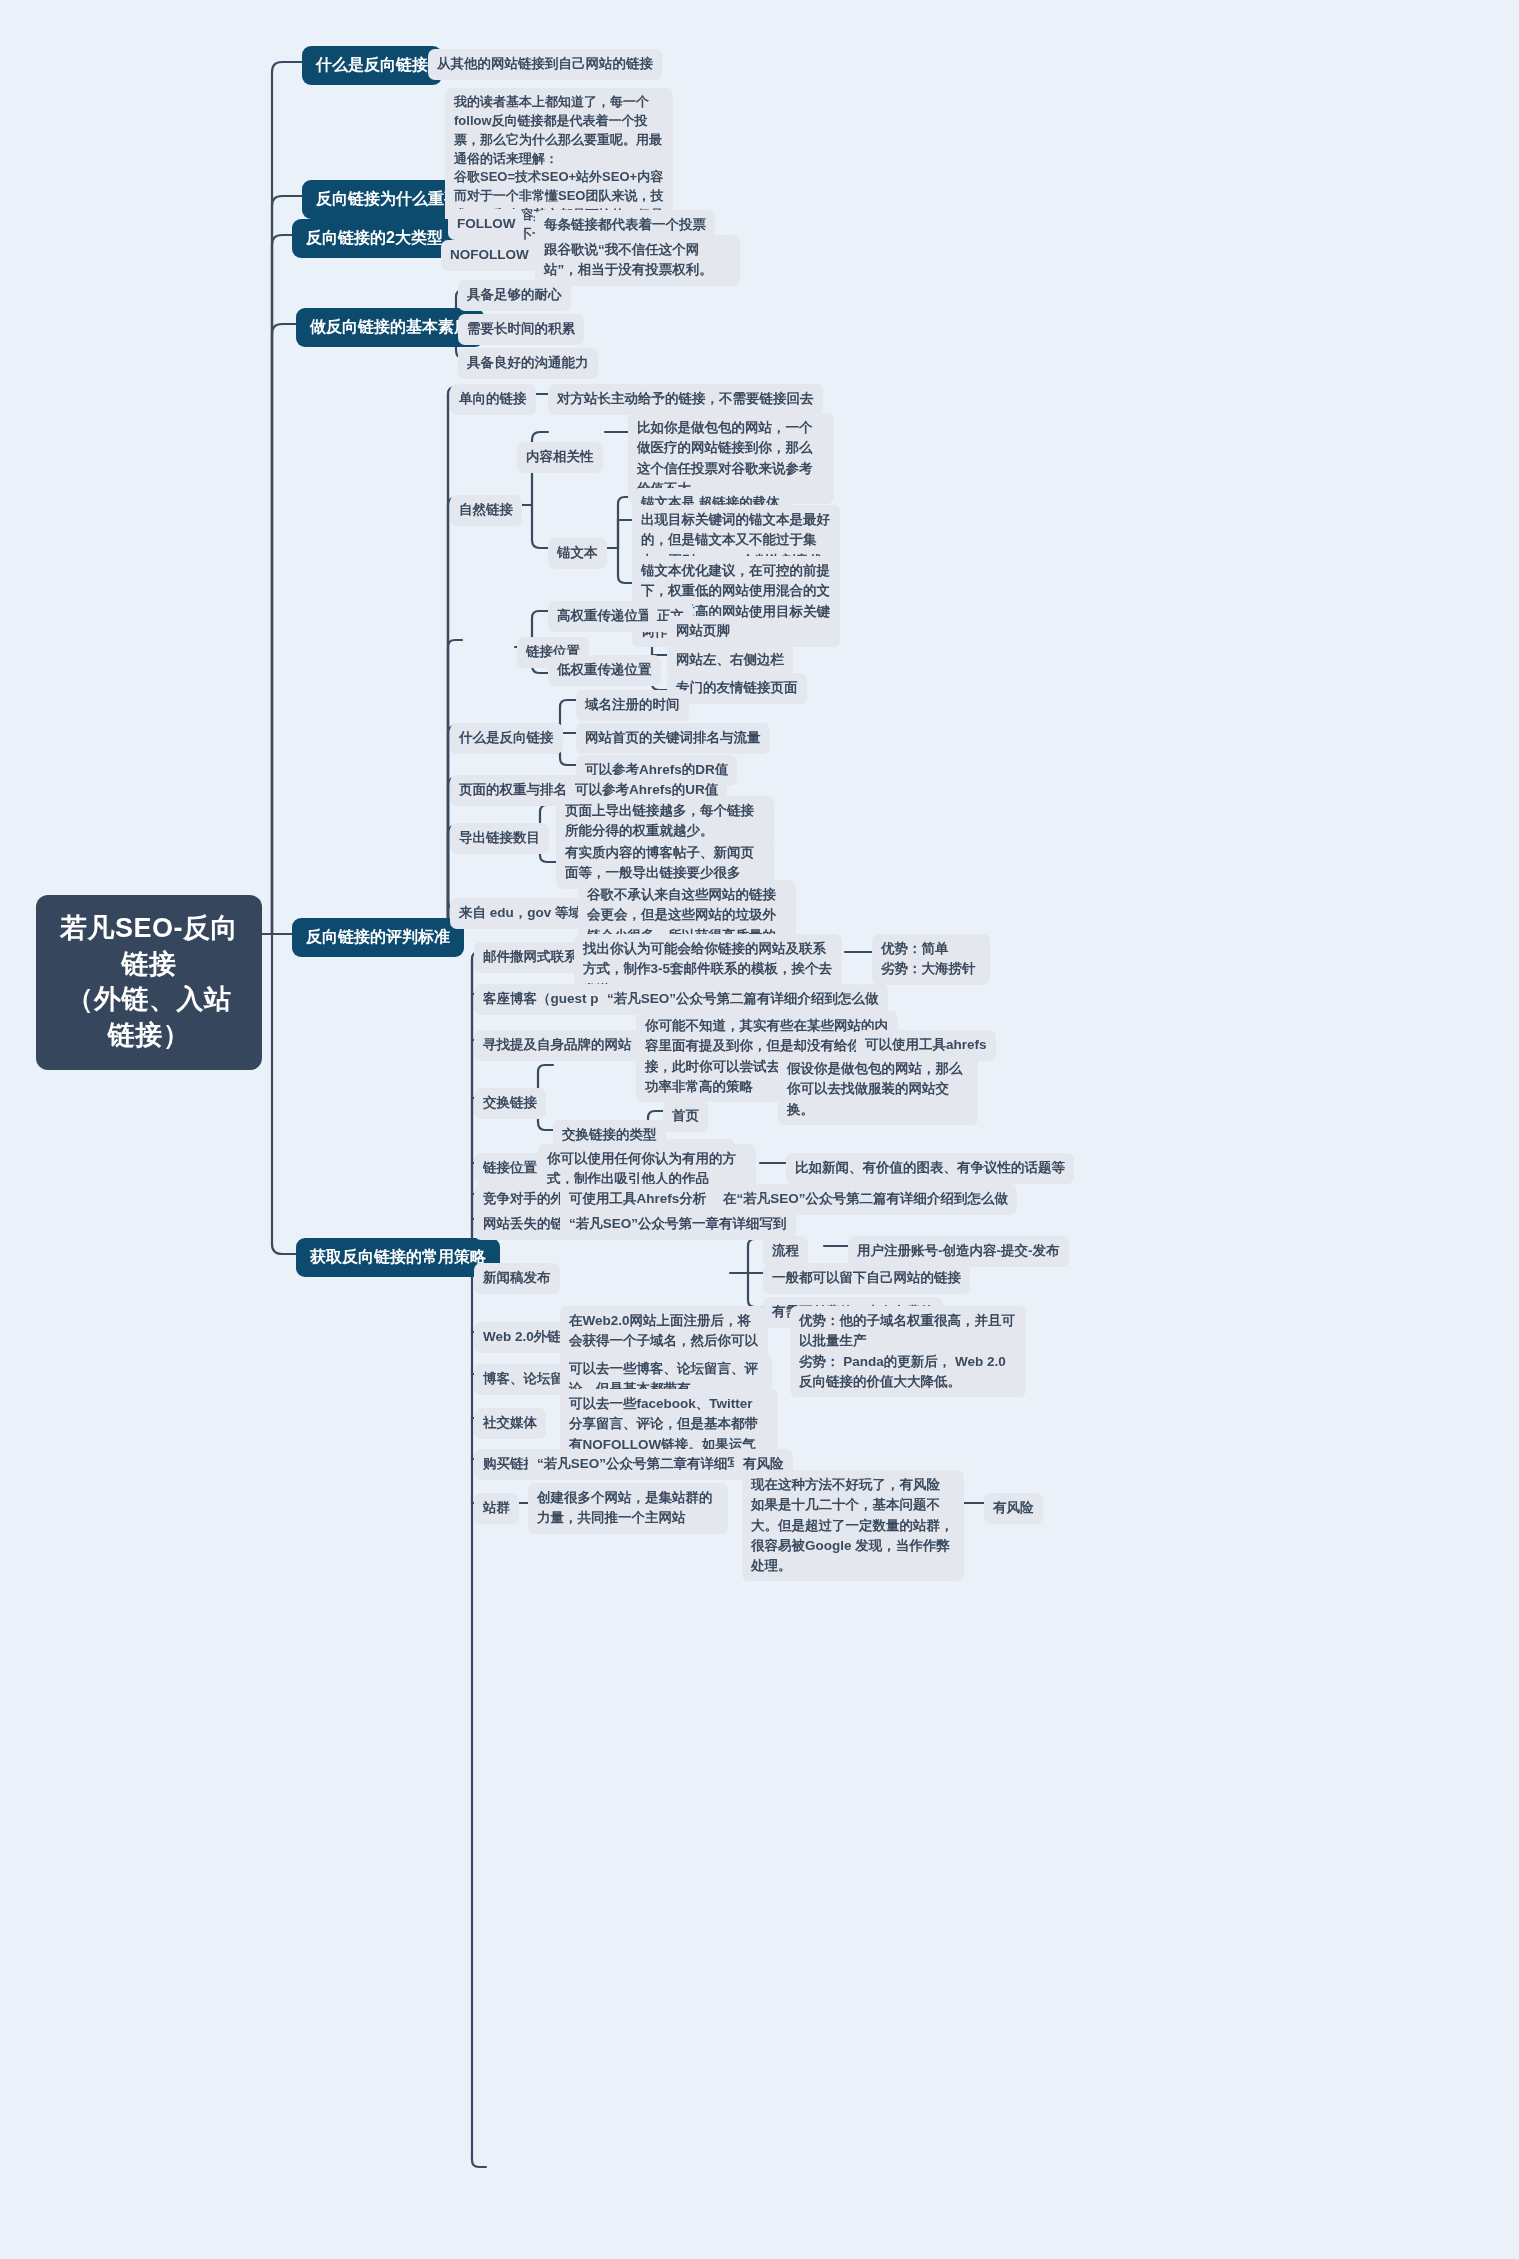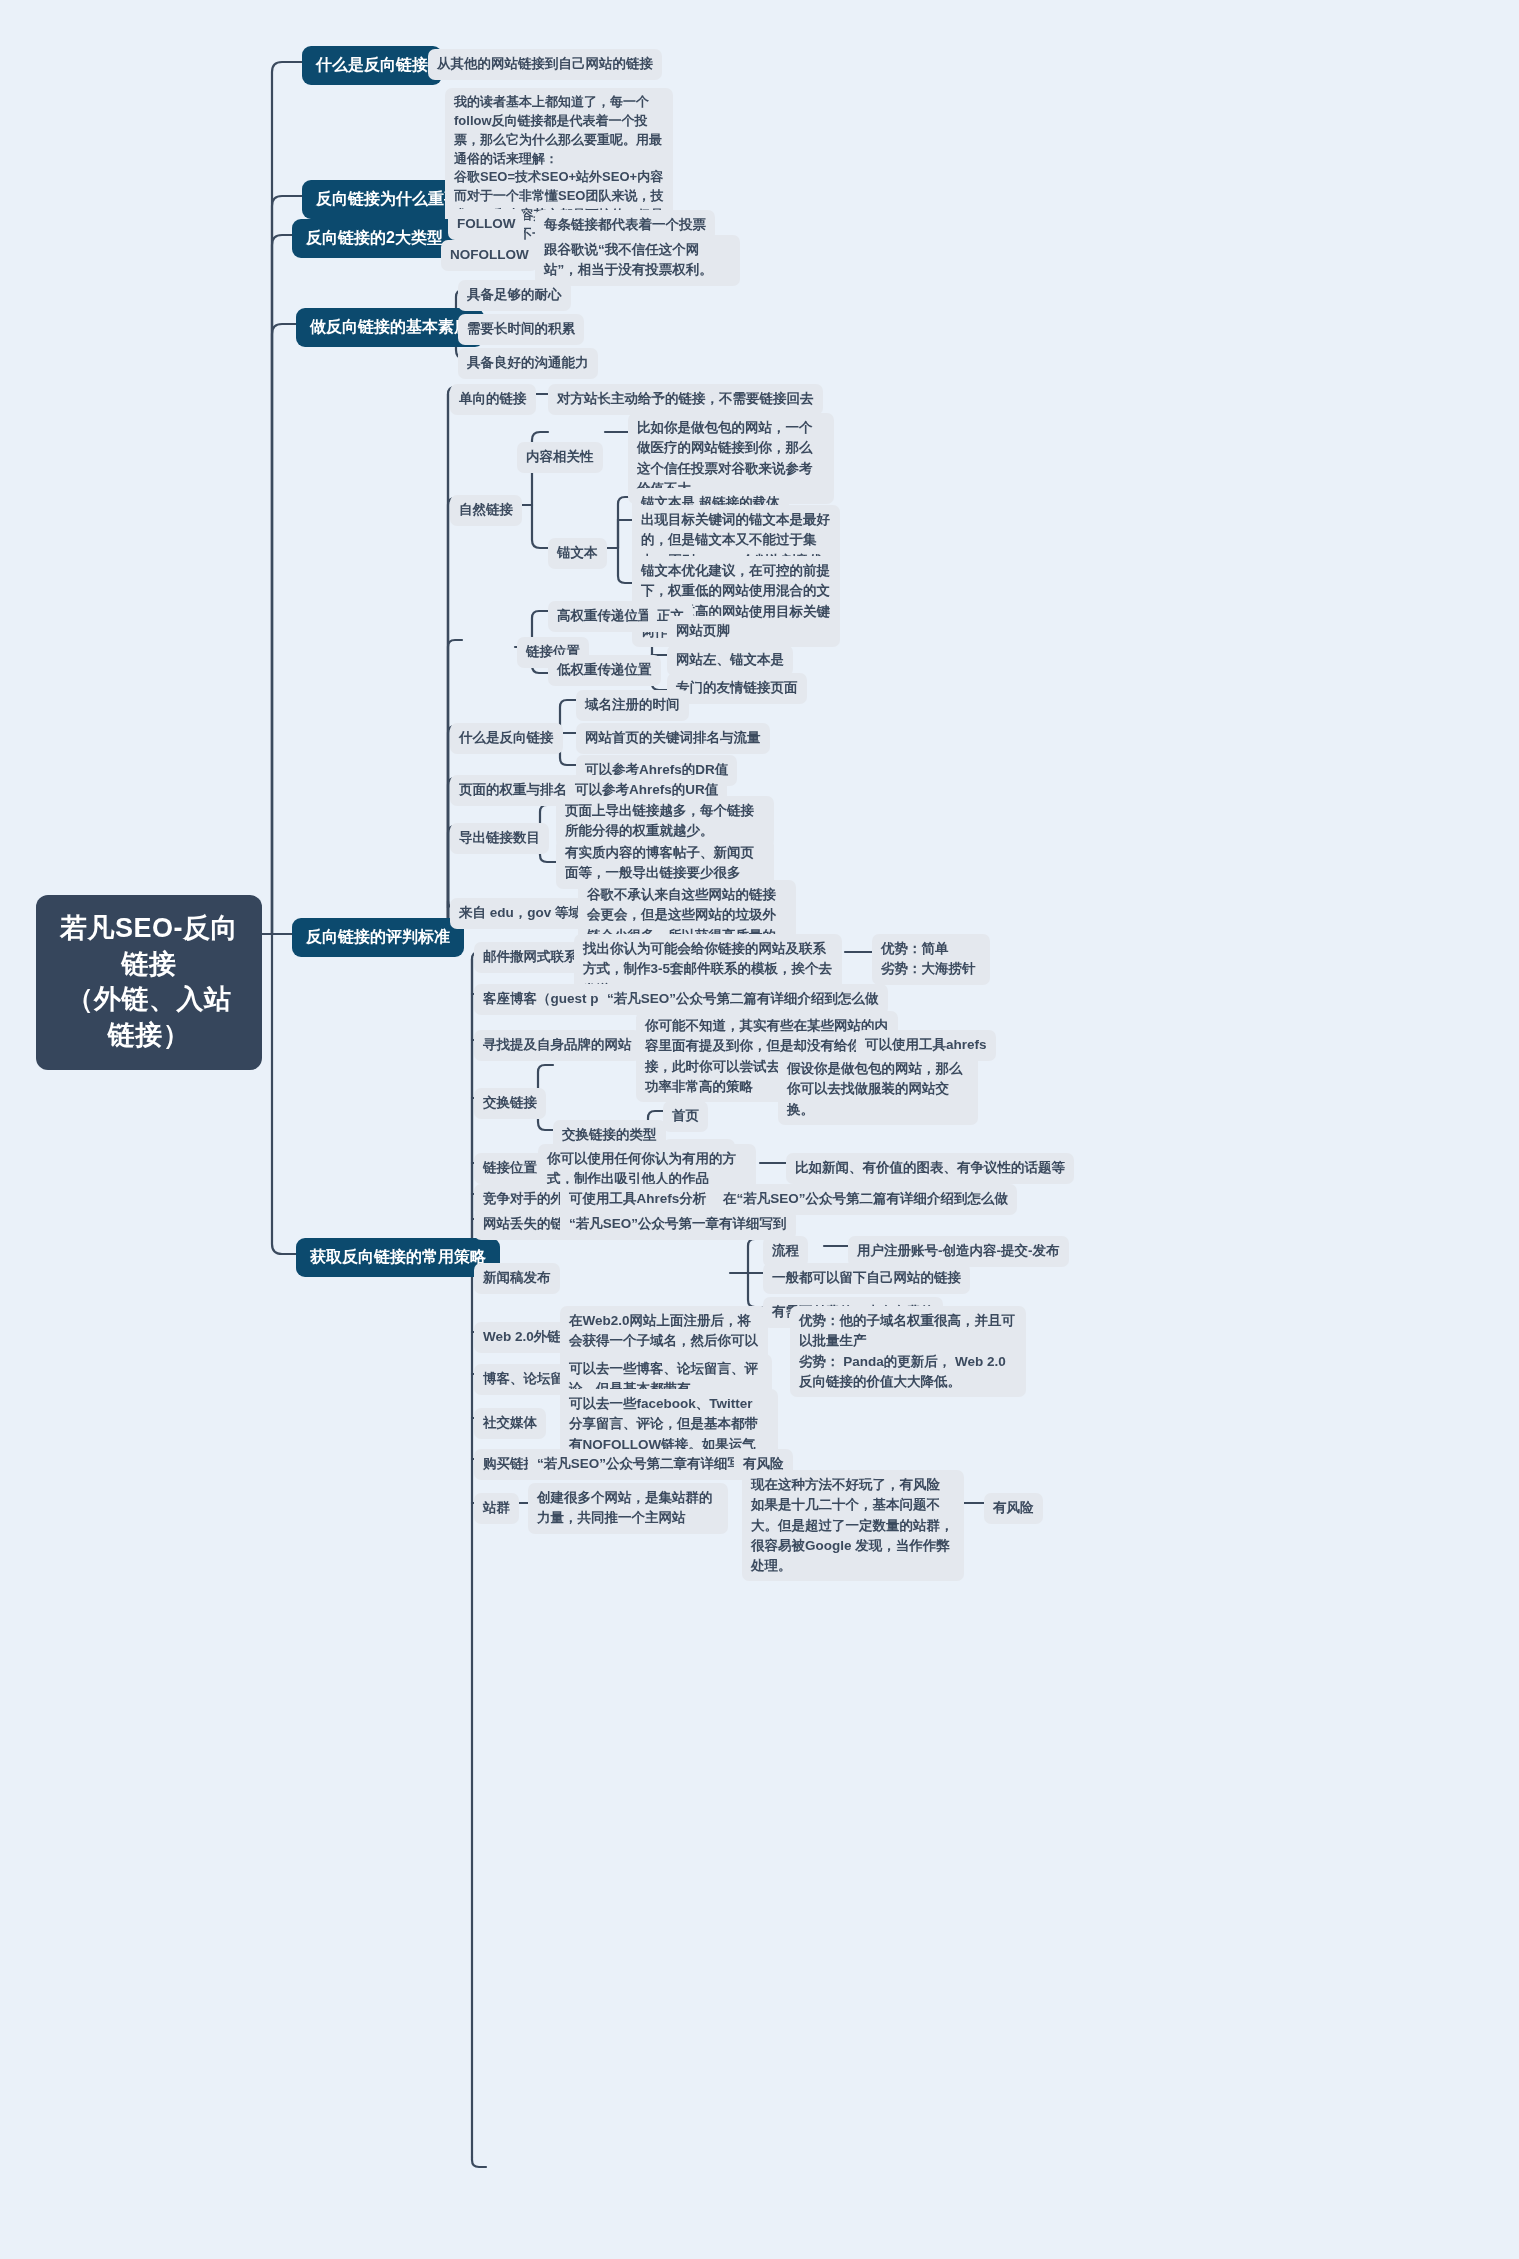--- a/index.html
+++ b/index.html
@@ -192,21 +192,21 @@
   <div class="node chip" style="left:548px;top:538px;"><span>锚文本</span></div>
   <div class="node chip" style="left:632px;top:488px;"><span>锚文本是 超链接的载体</span></div>
   <div class="node chip wrap" style="left:632px;top:505px;width:208px;line-height:1.5;"><span>出现目标关键词的锚文本是最好的，但是锚文本又不能过于集中。否则Google会判为刻意优化而受到惩罚。</span></div>
   <div class="node chip wrap" style="left:632px;top:556px;width:208px;line-height:1.5;"><span>锚文本优化建议，在可控的前提下，权重低的网站使用混合的文本，权重高的网站使用目标关键词作为锚文本。</span></div>
 
   <div class="node chip" style="left:517px;top:637px;"><span>链接位置</span></div>
   <div class="node chip" style="left:548px;top:601px;"><span>高权重传递位置</span></div>
   <div class="node chip" style="left:648px;top:601px;"><span>正文</span></div>
   <div class="node chip" style="left:548px;top:655px;"><span>低权重传递位置</span></div>
   <div class="node chip" style="left:667px;top:616px;"><span>网站页脚</span></div>
-  <div class="node chip" style="left:667px;top:645px;"><span>网站左、锚文本是</span></div>
+  <div class="node chip" style="left:667px;top:645px;"><span>网站左、右侧边栏</span></div>
   <div class="node chip" style="left:667px;top:673px;"><span>专门的友情链接页面</span></div>
 
   <div class="node chip" style="left:450px;top:723px;"><span>什么是反向链接</span></div>
   <div class="node chip" style="left:576px;top:690px;"><span>域名注册的时间</span></div>
   <div class="node chip" style="left:576px;top:723px;"><span>网站首页的关键词排名与流量</span></div>
   <div class="node chip" style="left:576px;top:755px;"><span>可以参考Ahrefs的DR值</span></div>
 
   <div class="node chip" style="left:450px;top:775px;"><span>页面的权重与排名</span></div>
   <div class="node chip" style="left:566px;top:775px;"><span>可以参考Ahrefs的UR值</span></div>
 

